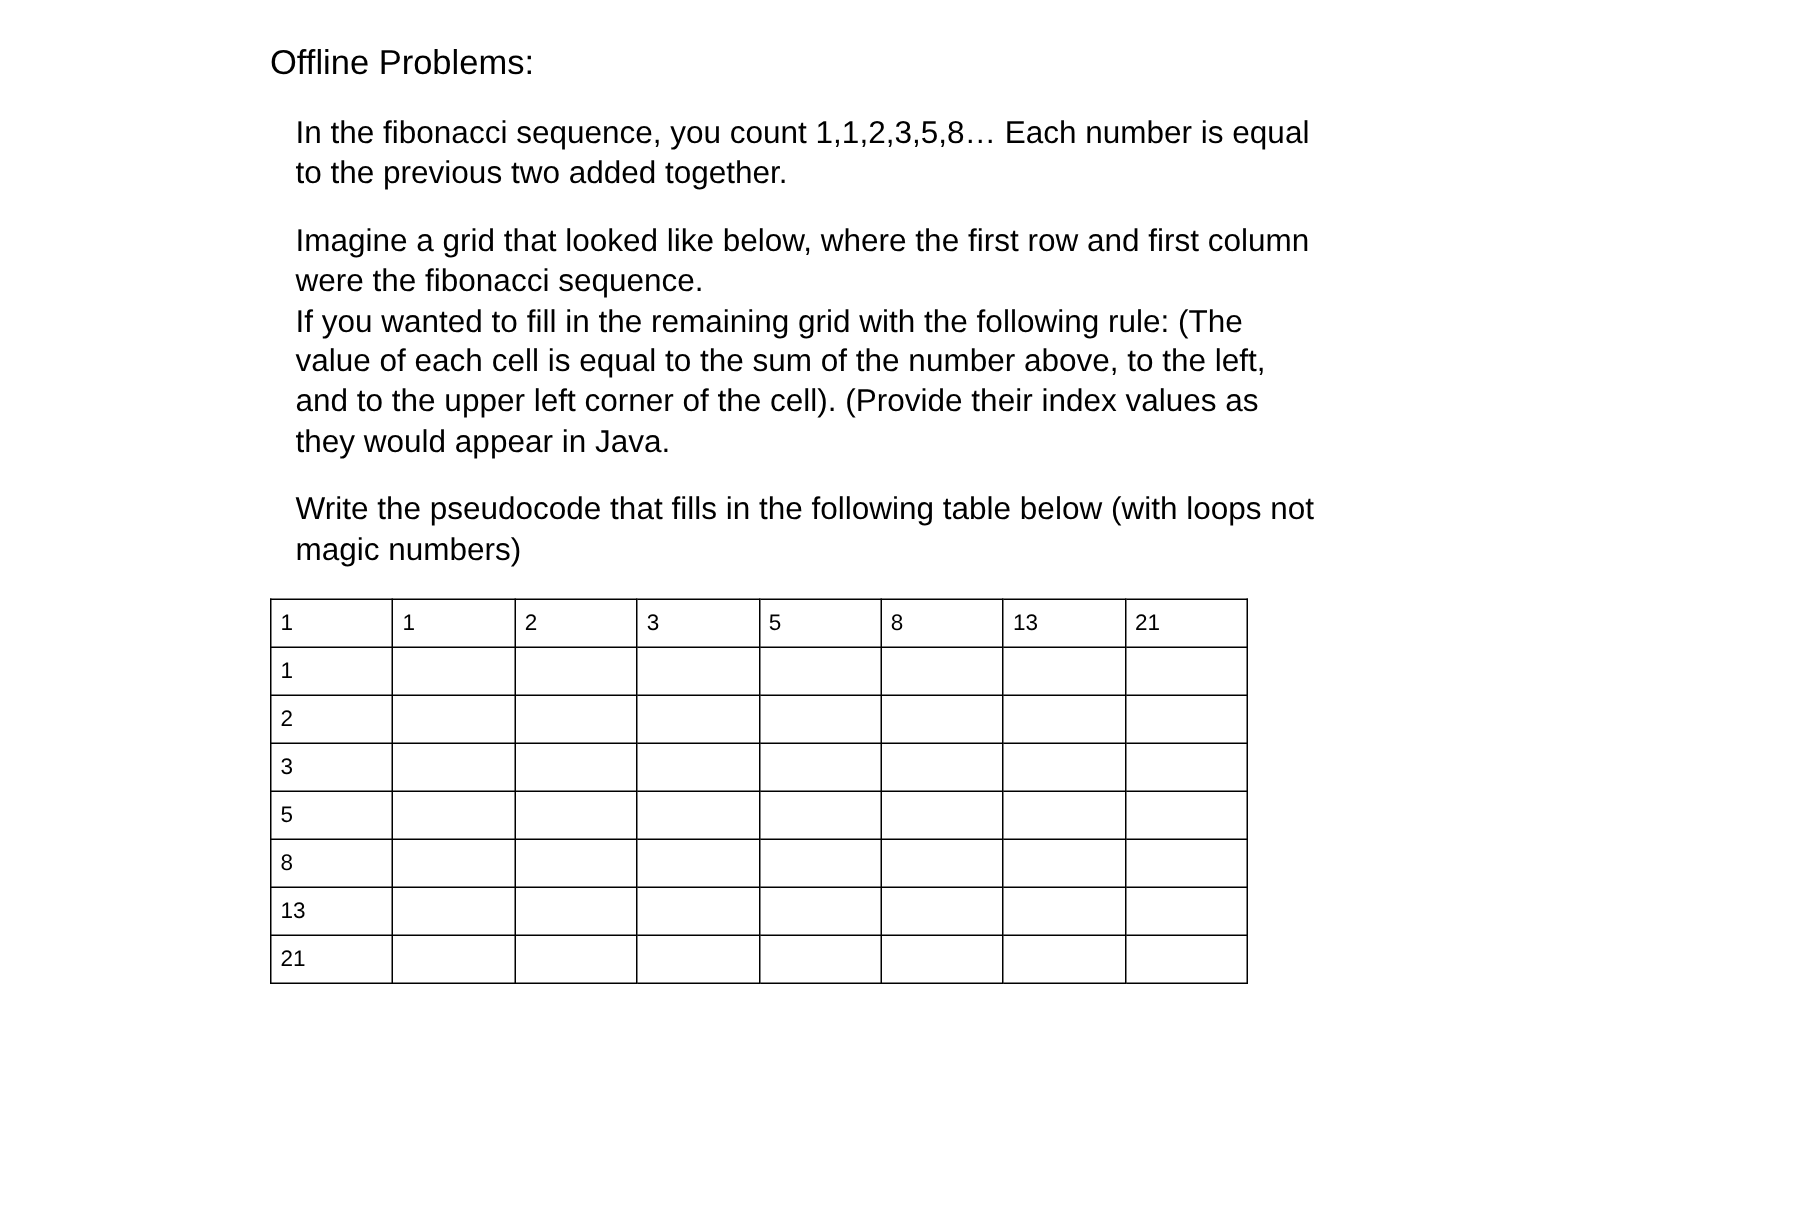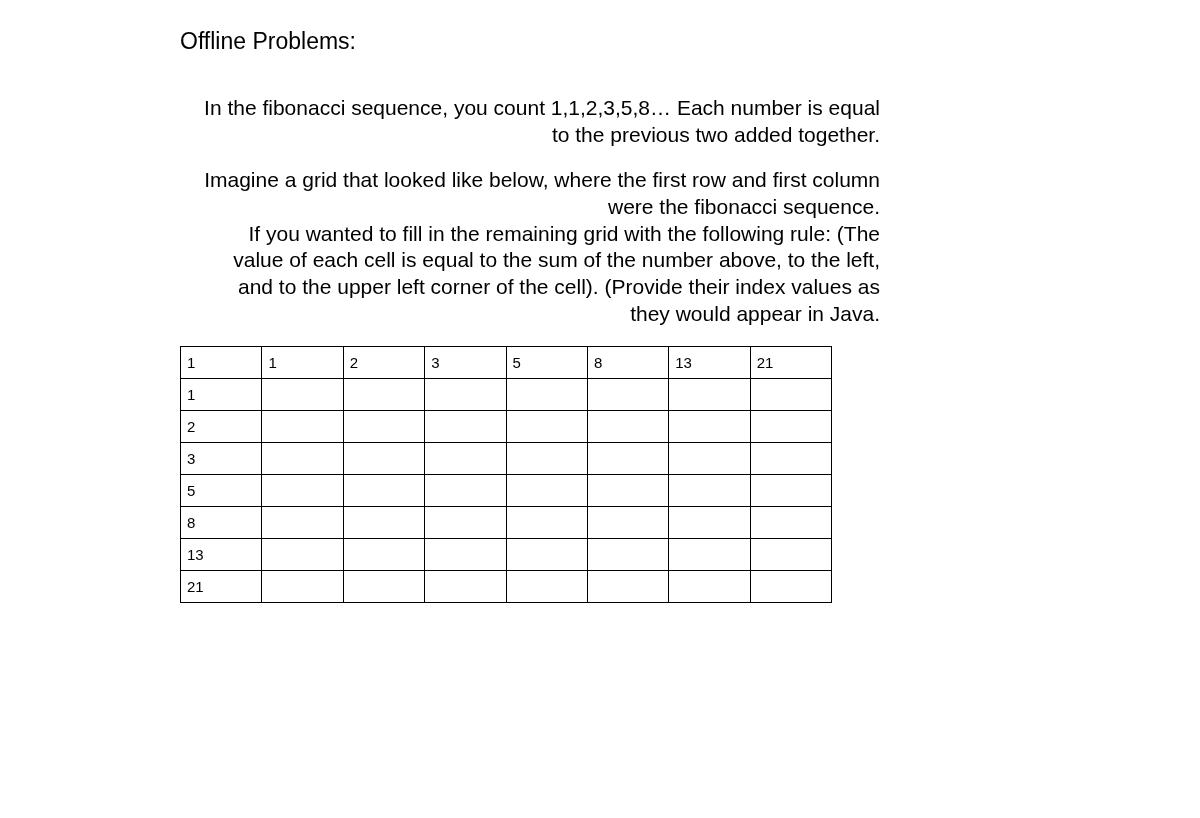--- a/index.html
+++ b/index.html
@@ -8,26 +8,25 @@
       padding: 28px 0 40px 180px;
       font-family: Arial, Helvetica, sans-serif;
       font-size: 21px;
       color: #000;
       background: #fff;
       width: 1200px;
     }
     .content { max-width: 700px; }
     .heading {
       font-size: 23px;
-      margin-bottom: 40px;
+      margin-bottom: 21px;
     }
     p {
       margin: 0 0 18px 17px;
       line-height: 1.28;
-      text-align: right;
     }
     table {
       border-collapse: collapse;
       margin-top: 6px;
       width: 652px;
       table-layout: fixed;
     }
     td {
       border: 1px solid #000;
       height: 32px;
@@ -39,20 +38,21 @@
   </style>
 </head>
 <body>
 
 <div class="content">
   <div class="heading">Offline Problems:</div>
 
   <p>In the fibonacci sequence, you count 1,1,2,3,5,8… Each number is equal to the previous two added together.</p>
   <p style="white-space: pre-line;">Imagine a grid that looked like below, where the first row and first column were the fibonacci sequence.
 If you wanted to fill in the remaining grid with the following rule: (The value of each cell is equal to the sum of the number above, to the left, and to the upper left corner of the cell). (Provide their index values as they would appear in Java.</p>
+  <p>Write the pseudocode that fills in the following table below (with loops not magic numbers)</p>
 
   <table>
     <tbody id="grid-body">
         <tr>
           <td>1</td>
           <td>1</td>
           <td>2</td>
           <td>3</td>
           <td>5</td>
           <td>8</td>

